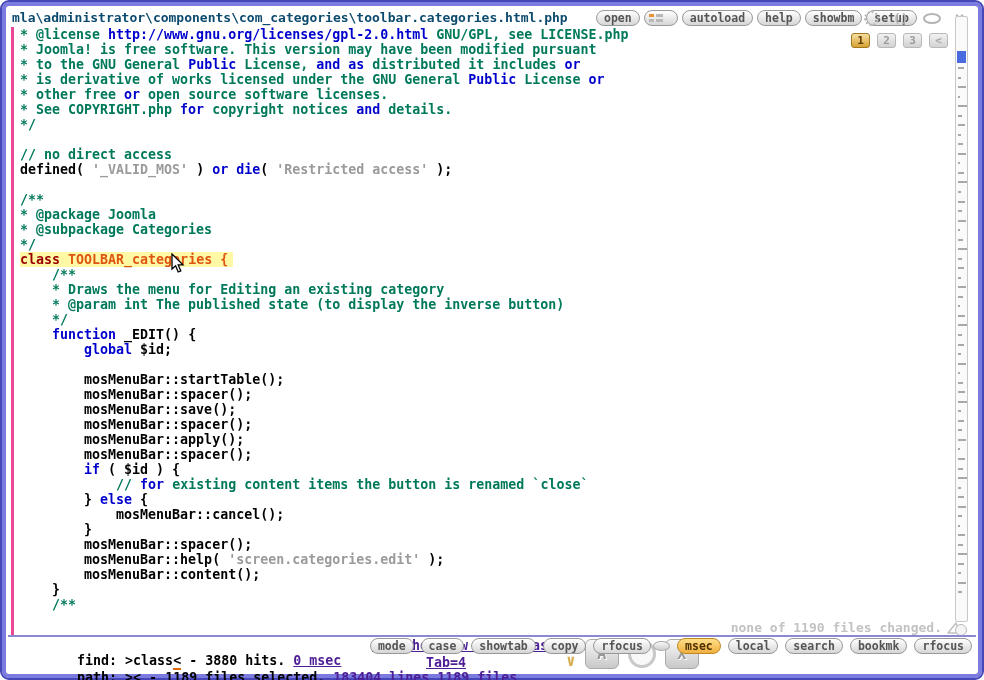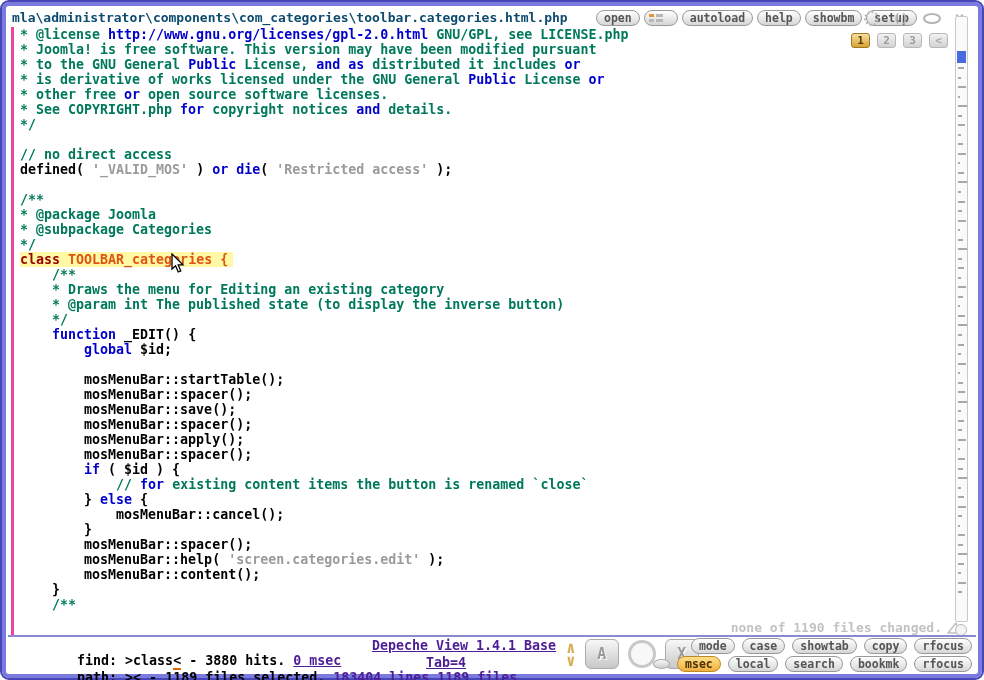--- a/index.html
+++ b/index.html
@@ -55,21 +55,21 @@
   .bottombar{position:absolute;left:0;right:0;bottom:0;height:35px;border-top:2px solid #8a8ad0;background:#fff;}
   .statline{position:absolute;font-size:13.3px;font-weight:bold;color:#000;white-space:pre;}
   .gray{color:#4c1d95;text-decoration:underline;}
   .find-cursor{border-bottom:2px solid #e06800;}
   .mid-icons{position:absolute;left:558px;top:1px;display:flex;gap:9px;align-items:center;height:32px;}
   .chev{display:flex;flex-direction:column;color:#d9ae52;font-weight:bold;font-size:16px;line-height:13px;}
   .sq-btn{width:32px;height:28px;border:1px solid #aaa;border-radius:6px;background:linear-gradient(#f8f8f8,#c8c8c8);
           color:#999;font-size:15px;font-weight:bold;display:flex;align-items:center;justify-content:center;
           text-shadow:1px 1px 0 #fff;}
   .ring{width:22px;height:22px;border:3px solid #c8c8c8;border-radius:50%;background:#f8f8f8;}
-  .btn-grid{position:absolute;right:4px;top:1px;display:flex;flex-direction:column;gap:2px;align-items:flex-end;}
+  .btn-grid{position:absolute;right:4px;top:1px;display:flex;flex-direction:row;gap:2px;align-items:flex-end;}
   .btn-row{display:flex;gap:7px;align-items:center;}
   .pill.active-gold{border:1px solid #c08820;background:linear-gradient(#ffe08a,#f0b040);color:#4a3000;}
   .oval-ico{width:15px;height:8px;border:1px solid #aaa;border-radius:50%;background:linear-gradient(#f8f8f8,#ccc);}
 
   
   .mouse{position:absolute;left:163px;top:245px;width:14px;height:21px;pointer-events:none;}
 </style>
 </head>
 <body>
 

